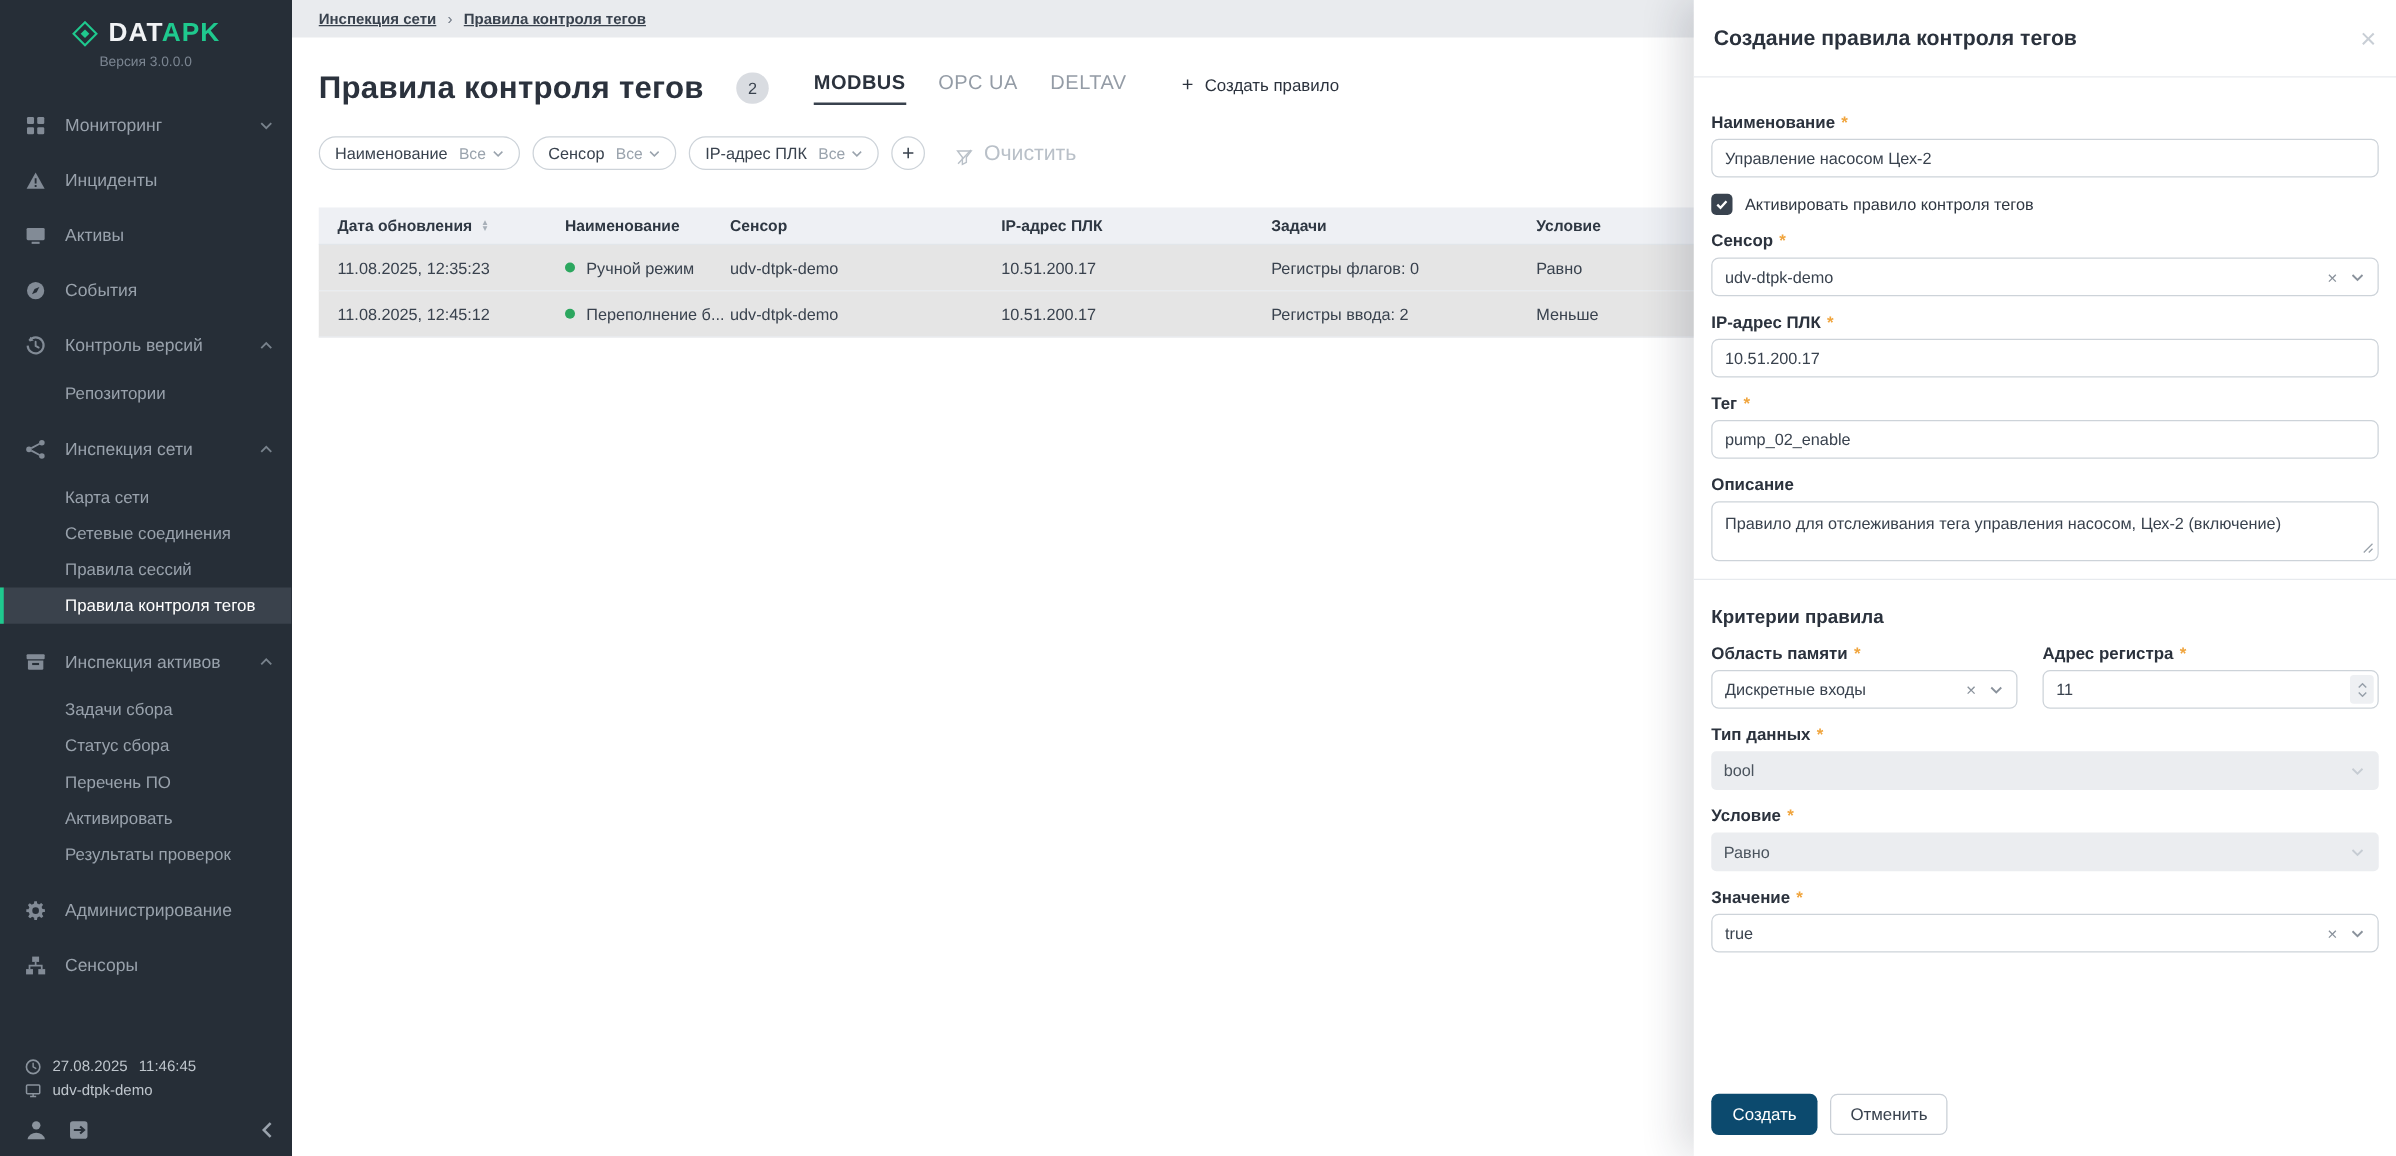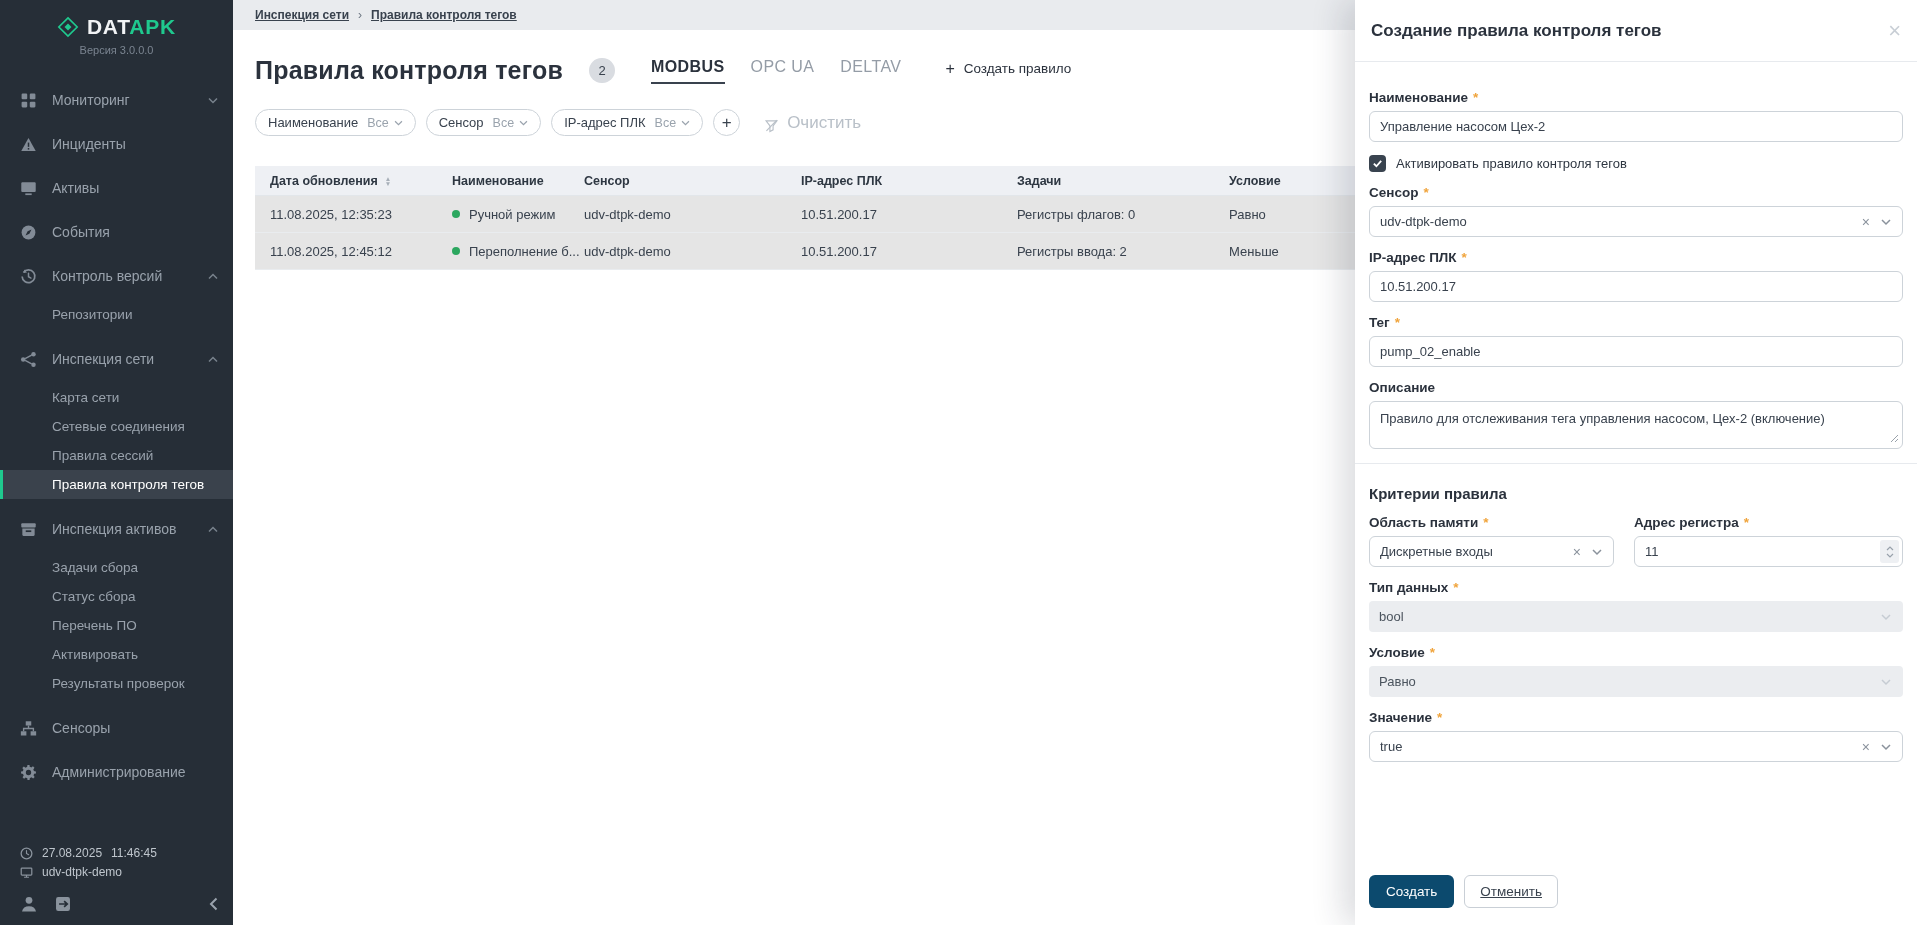--- a/index.html
+++ b/index.html
@@ -89,21 +89,21 @@
   .t-area { width:100%; height:48px; border:1px solid #cdd3d9; border-radius:6px; padding:7px 10px; font-size:13px; color:#39424e; font-family:inherit; resize:none; outline:none; line-height:1.5; display:block; }
   .resize-corner { position:absolute; right:4px; bottom:6px; pointer-events:none; }
   .divider { height:1px; background:#e7eaee; margin:14px -14px 0; }
   .section-h { font-size:15px; font-weight:700; color:#2b323d; margin:21px 0 13px; }
   .two-col { display:grid; grid-template-columns:245px 1fr; column-gap:20px; margin-bottom:13px; }
   .num-wrap { position:relative; }
   .num-wrap .t-input { padding-right:30px; }
   .spinner { position:absolute; right:4px; top:4px; bottom:4px; width:19px; background:#eef0f3; border-radius:3px; display:flex; flex-direction:column; align-items:center; justify-content:center; gap:2px; color:#98a1ab; cursor:pointer; }
   .panel-footer { flex:none; display:flex; gap:10px; padding:14px 14px 17px; }
   .btn-primary { background:#0c4a6e; color:#fff; border:none; border-radius:6px; padding:8px 17px; font-size:13.5px; font-family:inherit; cursor:pointer; }
-  .btn-secondary { background:#fff; color:#39424e; border:1px solid #c9cfd6; border-radius:6px; padding:8px 15px; font-size:13.5px; font-family:inherit; cursor:pointer;text-decoration:underline; }
+  .btn-secondary { background:#fff; color:#39424e; border:1px solid #c9cfd6; border-radius:6px; padding:8px 15px; font-size:13.5px; font-family:inherit; cursor:pointer; }
 </style>
 </head>
 <body>
 
 <aside class="sidebar">
   <div class="brand">
     <span>
       <svg width="22" height="22" viewBox="0 0 24 24">
           <path d="M12 2 L22 12 L12 22 L2 12 Z" fill="none" stroke="#1fc98e" stroke-width="1.8"></path>
           <path d="M12 8.2 L15.8 12 L12 15.8 L8.2 12 Z" fill="#1fc98e"></path>
@@ -240,35 +240,35 @@
           <span>Активировать</span>
         </div>
       <div class="sub-item">
           <span>Результаты проверок</span>
         </div>
     </div>
 
     <div class="nav-item">
       <span class="ic">
           <svg width="17" height="17" viewBox="0 0 16 16">
+            <path d="M15 9v-2l-1.9-.3a5.2 5.2 0 0 0-.6-1.5l1.1-1.6-1.4-1.4-1.6 1.1c-.5-.3-1-.5-1.5-.6L9 1H7l-.3 1.9c-.5.1-1 .3-1.5.6L3.6 2.4 2.2 3.8l1.1 1.6c-.3.5-.5 1-.6 1.5L1 7v2l1.9.3c.1.5.3 1 .6 1.5l-1.1 1.6 1.4 1.4 1.6-1.1c.5.3 1 .5 1.5.6L7 15h2l.3-1.9c.5-.1 1-.3 1.5-.6l1.6 1.1 1.4-1.4-1.1-1.6c.3-.5.5-1 .6-1.5L15 9zM8 10.5A2.5 2.5 0 1 1 8 5.5a2.5 2.5 0 0 1 0 5z" fill="currentColor"></path>
+          </svg>
+        </span>
+      <span>Администрирование</span>
+    </div>
+    <div class="nav-item">
+      <span class="ic">
+          <svg width="17" height="17" viewBox="0 0 16 16">
             <rect x="5.4" y="1.2" width="5.2" height="4" fill="currentColor"></rect>
             <path d="M8 5.2 V8 M3.4 10.6 V8 H12.6 V10.6" fill="none" stroke="currentColor" stroke-width="1.3"></path>
             <rect x="0.8" y="10.6" width="5.2" height="4" fill="currentColor"></rect>
             <rect x="10" y="10.6" width="5.2" height="4" fill="currentColor"></rect>
           </svg>
         </span>
       <span>Сенсоры</span>
-    </div>
-    <div class="nav-item">
-      <span class="ic">
-          <svg width="17" height="17" viewBox="0 0 16 16">
-            <path d="M15 9v-2l-1.9-.3a5.2 5.2 0 0 0-.6-1.5l1.1-1.6-1.4-1.4-1.6 1.1c-.5-.3-1-.5-1.5-.6L9 1H7l-.3 1.9c-.5.1-1 .3-1.5.6L3.6 2.4 2.2 3.8l1.1 1.6c-.3.5-.5 1-.6 1.5L1 7v2l1.9.3c.1.5.3 1 .6 1.5l-1.1 1.6 1.4 1.4 1.6-1.1c.5.3 1 .5 1.5.6L7 15h2l.3-1.9c.5-.1 1-.3 1.5-.6l1.6 1.1 1.4-1.4-1.1-1.6c.3-.5.5-1 .6-1.5L15 9zM8 10.5A2.5 2.5 0 1 1 8 5.5a2.5 2.5 0 0 1 0 5z" fill="currentColor"></path>
-          </svg>
-        </span>
-      <span>Администрирование</span>
     </div>
   </nav>
 
   <div class="side-status">
     <div class="status-line">
       <span class="ic">
           <svg width="13" height="13" viewBox="0 0 16 16">
             <circle cx="8" cy="8" r="6.6" fill="none" stroke="currentColor" stroke-width="1.6"></circle>
             <path d="M8 4.5 V8 l2.6 1.5" fill="none" stroke="currentColor" stroke-width="1.4" stroke-linecap="round"></path>
           </svg>

